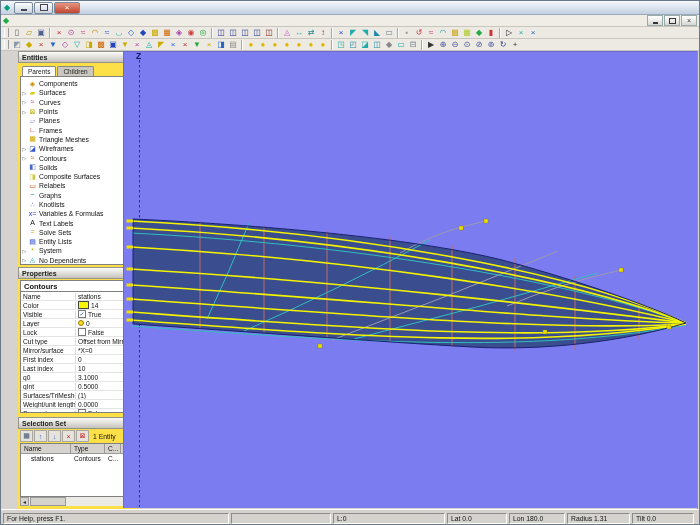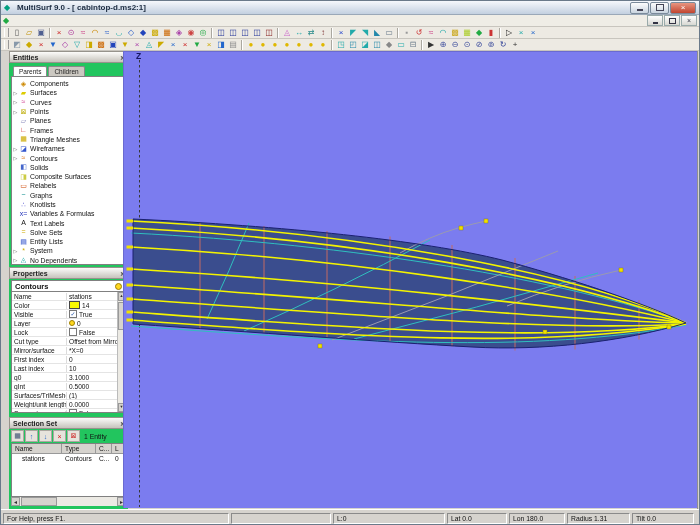--- a/index.html
+++ b/index.html
@@ -22,21 +22,21 @@
   .mdibtn .g-min{width:5px;height:2px;background:#334;position:absolute;bottom:1px;}
   .mdibtn .g-max{width:5px;height:4px;border:1px solid #334;}
   .mdibtn span{font-size:7px;color:#334;line-height:7px;}
   
   .toolbar{position:absolute;left:0;width:100%;height:12px;background:#EDEAE3;border-bottom:1px solid #C8C5BE;display:flex;align-items:center;padding:0 1px;box-sizing:border-box;}
   #toolbar1{top:26px;} #toolbar2{top:38px;}
   .grip{width:3px;height:9px;border-left:1px solid #fff;border-right:1px solid #999;margin:0 2px;}
   .tb-btn{width:12px;height:11px;display:flex;align-items:center;justify-content:center;font-size:8px;line-height:10px;cursor:default;}
   .tb-sep{width:1px;height:10px;background:#ABA8A0;border-right:1px solid #fff;margin:0 2px;}
   
-  .panel{position:absolute;left:8px;width:119px;background:#22c55e;box-sizing:border-box;}
+  .panel{position:absolute;left:17px;width:119px;background:#fde047;box-sizing:border-box;}
   .phead{height:12px;background:linear-gradient(#FCFCFA,#C6C3BC);border:1px solid #96938C;display:flex;align-items:center;padding:0 3px;box-sizing:border-box;}
   .phead .ptitle{font-size:7px;font-weight:bold;color:#222;flex:1;}
   .phead .pclose{font-size:7px;color:#222;line-height:7px;}
   
   .tabs{height:13px;display:flex;align-items:flex-end;padding-left:4px;}
   .tab{font-size:6.5px;padding:1px 5px 1px 5px;border:1px solid #888;border-bottom:none;border-radius:2px 2px 0 0;background:#CBC8C1;color:#222;margin-right:1px;}
   .tab.active{background:#fff;position:relative;z-index:2;}
   .tree{position:absolute;left:2px;right:2px;top:25px;bottom:2px;background:#fff;border:1px solid #808080;overflow:hidden;padding-top:2px;}
   .titem{height:9.3px;display:flex;align-items:center;font-size:6.8px;color:#111;white-space:nowrap;}
   .texp{width:7px;text-align:center;font-size:5px;color:#555;flex:none;}
@@ -77,21 +77,20 @@
   .sfield{height:11px;border:1px solid;border-color:#8a8a8a #fff #fff #8a8a8a;font-size:6.8px;color:#111;padding:1px 0 0 3px;box-sizing:border-box;margin-right:2px;white-space:nowrap;overflow:hidden;}
   .sw0{width:226px;} .sw1{width:100px;} .sw2{width:112px;} .sw3{width:60px;} .sw4{width:56px;} .sw5{width:63px;} .sw6{width:62px;}
 </style>
 </head>
 <body>
 
 <div id="app">
 
   <div class="titlebar">
     <span class="app-icon">◆</span>
-    <span class="title-text">MultiSurf 9.0 - [ cabintop-d.ms2:1]</span>
     <span class="winbtn">
         <span class="g-min"></span>
       </span>
     <span class="winbtn">
         <span class="g-max"></span>
       </span>
     <span class="winbtn close">
         <span>×</span>
       </span>
   </div>

